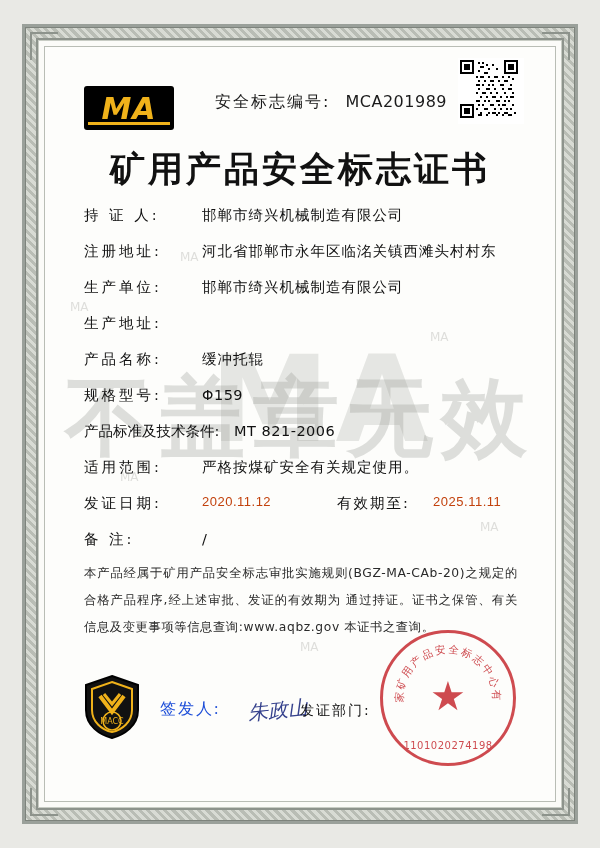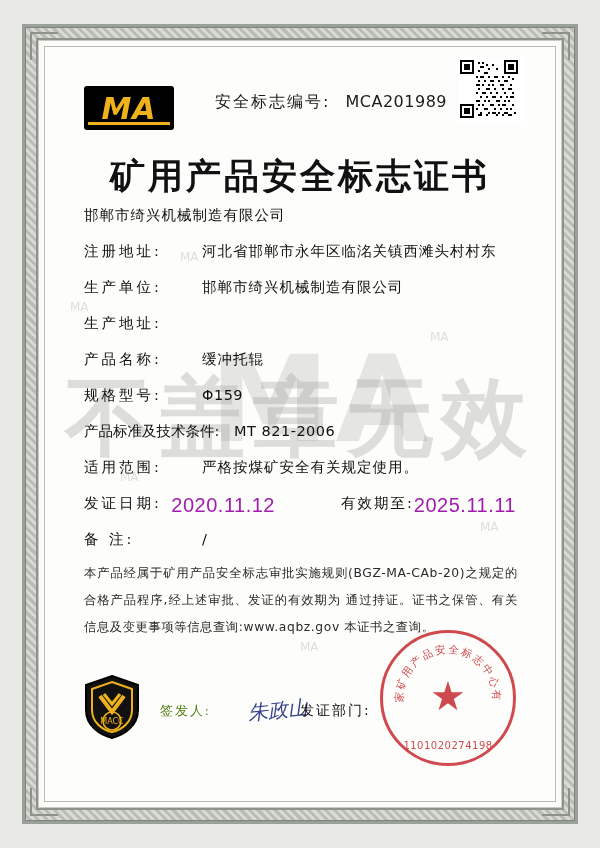--- a/index.html
+++ b/index.html
@@ -110,21 +110,20 @@
   .qr svg{display:block;}
 
   .title{
     position:absolute;left:0;right:0;top:146px;
     text-align:center;
     font-size:35px;
     font-weight:bold;
     color:#111;
     letter-spacing:3px;
     font-family:"DejaVu Sans", sans-serif;
-    margin-top:7px;
   }
 
   
   .fields{
     position:absolute;left:84px;top:206px;width:432px;
   }
   .row{
     display:flex;align-items:baseline;
     height:36px;
   }
@@ -144,21 +143,21 @@
   }
   .row .value.mono{font-family:"DejaVu Sans", sans-serif;letter-spacing:.5px;}
 
   .row-dates{
     display:flex;align-items:flex-start;height:36px;
   }
   .row-dates .label{
     width:118px;font-size:14.5px;color:#111;letter-spacing:3px;
     font-family:"DejaVu Sans", sans-serif;white-space:nowrap;
   }
-  .row-dates .value{font-size:20px;color:#a21caf;letter-spacing:.5px;}
+  .row-dates .value{font-size:13px;color:#c2410c;letter-spacing:.5px;}
   .row-dates .label2{
     margin-left:66px;width:96px;font-size:14.5px;color:#111;letter-spacing:2px;
     font-family:"DejaVu Sans", sans-serif;white-space:nowrap;
   }
 
   
   .note{
     position:absolute;left:84px;top:560px;width:434px;
     font-size:12.3px;line-height:27px;color:#2a2a2a;
     letter-spacing:.6px;
@@ -166,21 +165,21 @@
     text-align:justify;
   }
 
   
   .macc-badge{
     position:absolute;left:82px;bottom:108px;
     width:60px;height:66px;
   }
   .sign-line{
     position:absolute;left:160px;bottom:128px;
-    font-size:13px;color:#4d7c0f;letter-spacing:2px;
+    font-size:16px;color:#1d4ed8;letter-spacing:2px;
     font-family:Liberation Serif, serif;
   }
   .sign-script{
     position:absolute;left:248px;bottom:124px;
     font-size:20px;color:#14227a;
     font-family:"DejaVu Serif", serif;
     font-style:italic;
     transform:rotate(-6deg);
     opacity:.85;
   }
@@ -340,20 +339,21 @@
           <rect x="24" y="27" width="2" height="1"></rect>
       </g>
     </svg>
   </div>
 
   <div class="title">矿用产品安全标志证书</div>
 
   <div class="fields">
 
     <div class="row">
+      <div class="label">持 证 人:</div>
       <div class="value">邯郸市绮兴机械制造有限公司</div>
     </div>
 
     <div class="row">
       <div class="label">注册地址:</div>
       <div class="value">河北省邯郸市永年区临洺关镇西滩头村村东</div>
     </div>
 
     <div class="row">
       <div class="label">生产单位:</div>

